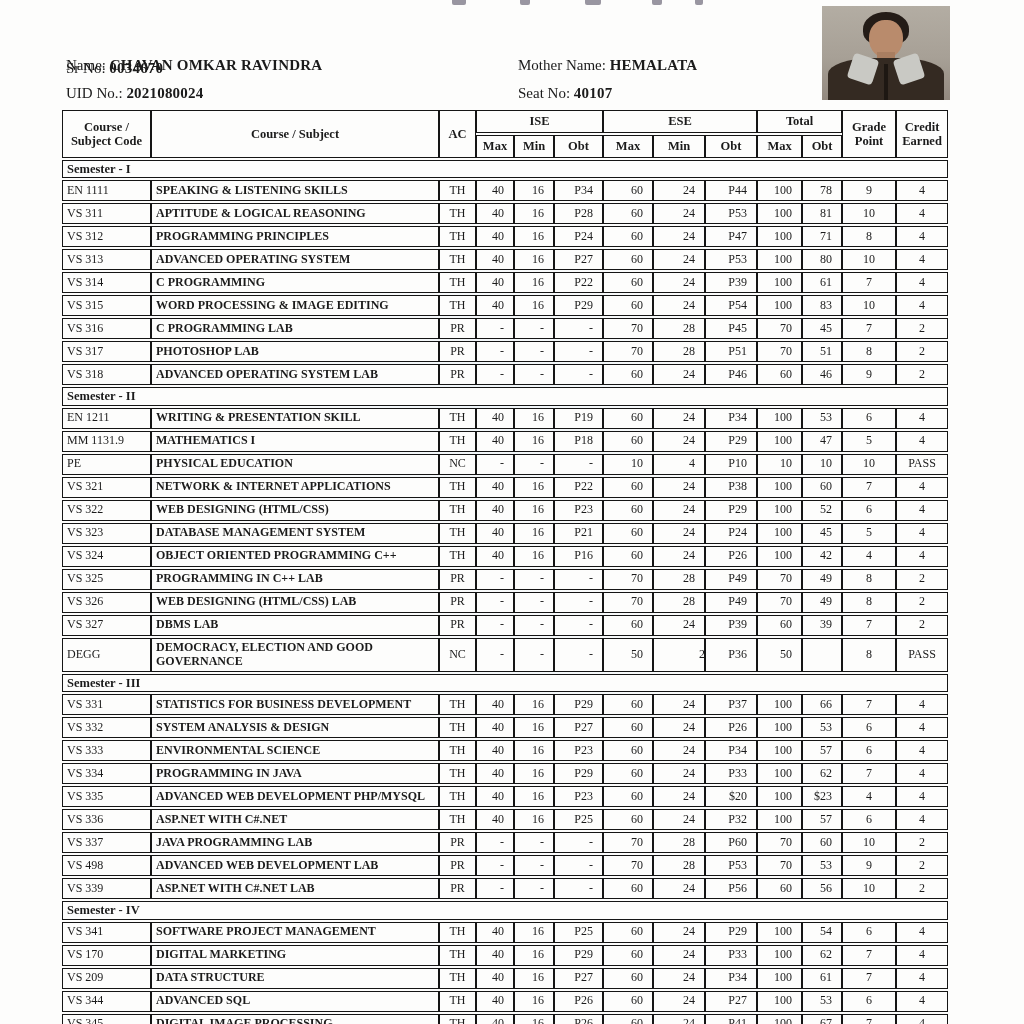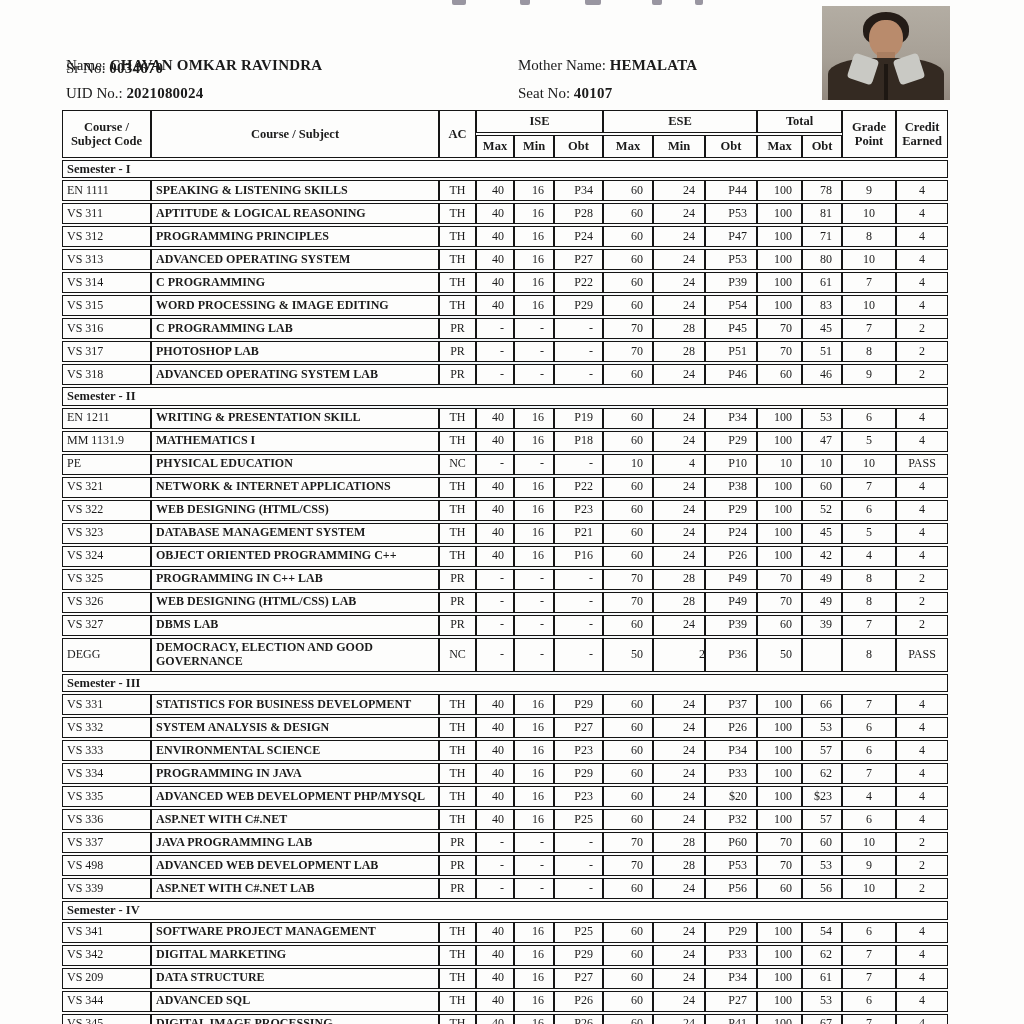--- a/index.html
+++ b/index.html
@@ -598,21 +598,21 @@
         <td class="r" data-name="cell-ise_obt">P25</td>
         <td class="r" data-name="cell-ese_max">60</td>
         <td class="r" data-name="cell-ese_min">24</td>
         <td class="r" data-name="cell-ese_obt">P29</td>
         <td class="r" data-name="cell-tot_max">100</td>
         <td class="r" data-name="cell-tot_obt">54</td>
         <td class="c" data-name="cell-gp">6</td>
         <td class="c" data-name="cell-credit">4</td>
       </tr>
       <tr data-name="table-row">
-        <td class="l" data-name="cell-code">VS 342</td>
+        <td class="l" data-name="cell-code">VS 170</td>
         <td class="l" data-name="cell-subject">DIGITAL MARKETING</td>
         <td class="c" data-name="cell-ac">TH</td>
         <td class="r" data-name="cell-ise_max">40</td>
         <td class="r" data-name="cell-ise_min">16</td>
         <td class="r" data-name="cell-ise_obt">P29</td>
         <td class="r" data-name="cell-ese_max">60</td>
         <td class="r" data-name="cell-ese_min">24</td>
         <td class="r" data-name="cell-ese_obt">P33</td>
         <td class="r" data-name="cell-tot_max">100</td>
         <td class="r" data-name="cell-tot_obt">62</td>

